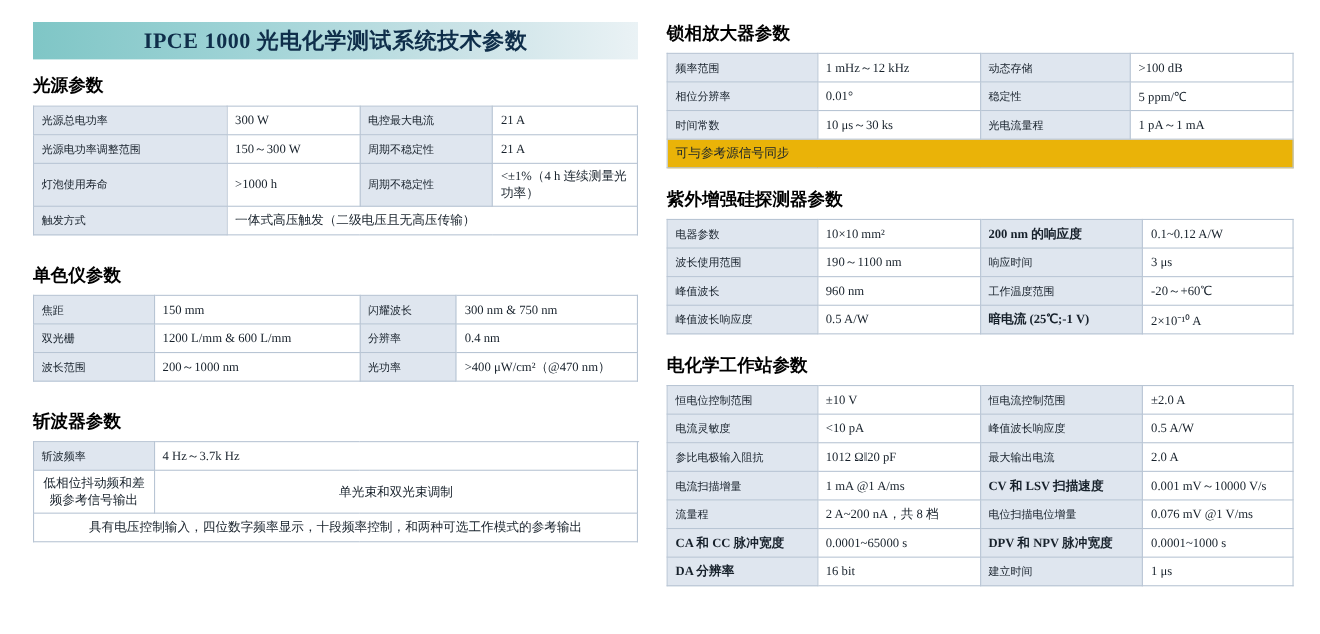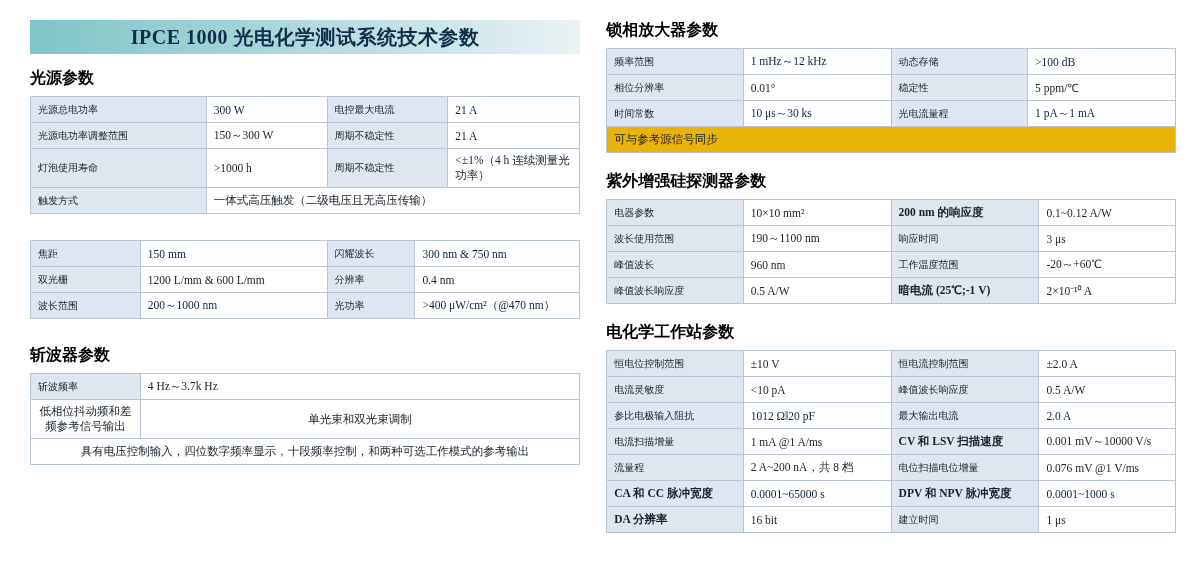--- a/index.html
+++ b/index.html
@@ -146,20 +146,21 @@
             </tr>
             <tr>
               <td class="lbl">触发方式</td>
               <td class="val" colspan="3">一体式高压触发（二级电压且无高压传输）</td>
             </tr>
           </tbody>
       </table>
     </div>
 
     <div class="section">
+      <h2 class="section-title">单色仪参数</h2>
       <table class="spec">
         <colgroup>
             <col style="width:20%">
             <col style="width:34%">
             <col style="width:16%">
             <col style="width:30%">
           </colgroup>
         <tbody>
             <tr>
               <td class="lbl">焦距</td>

